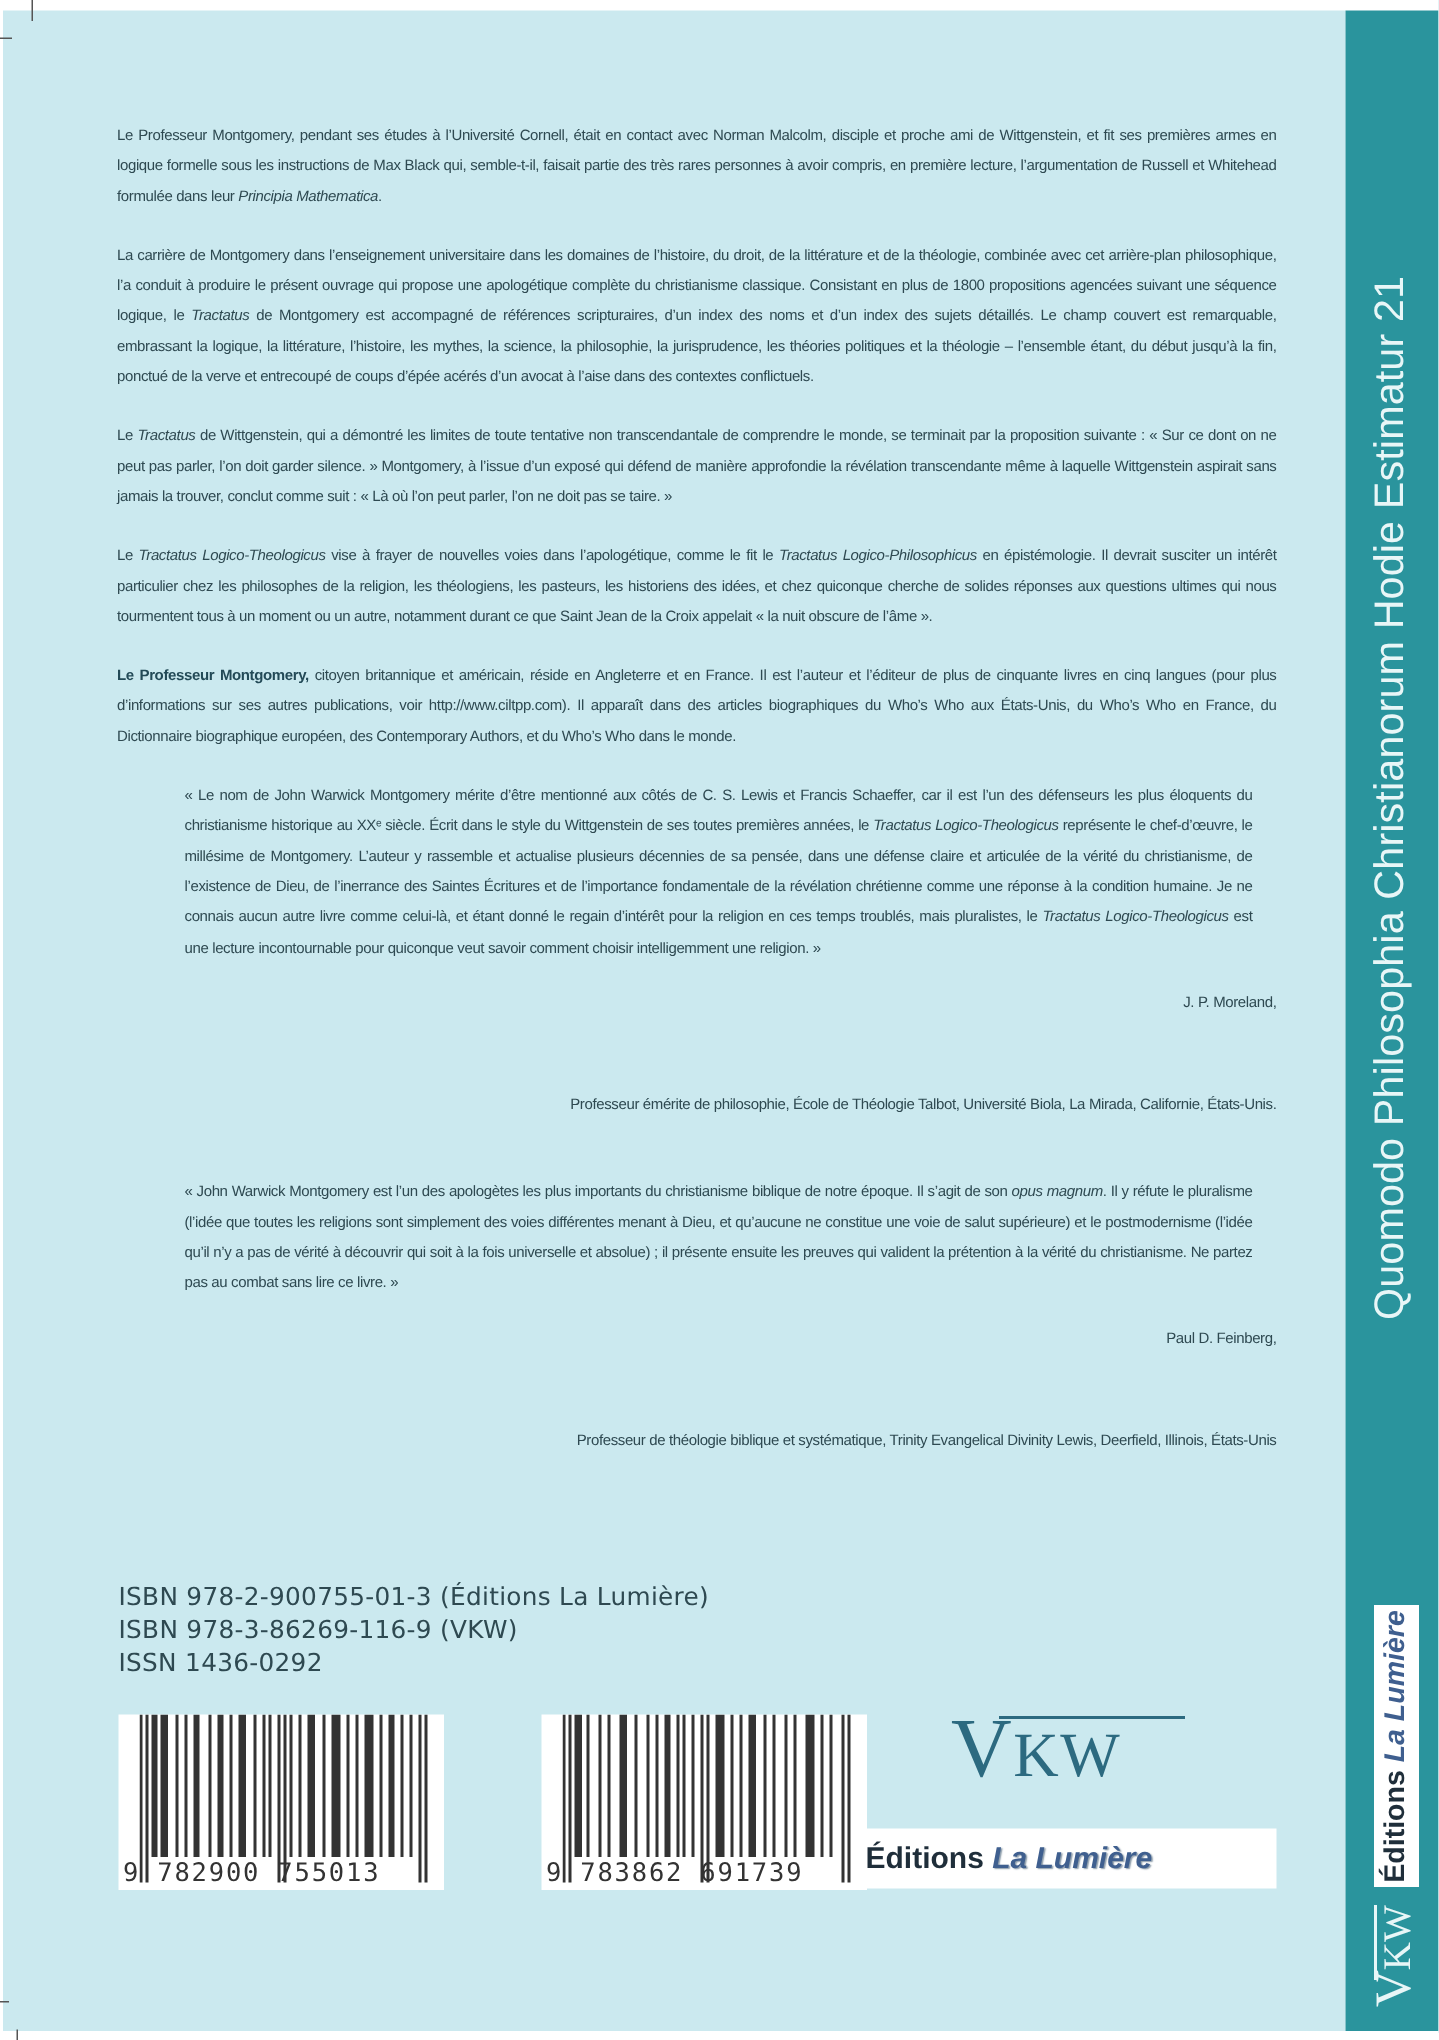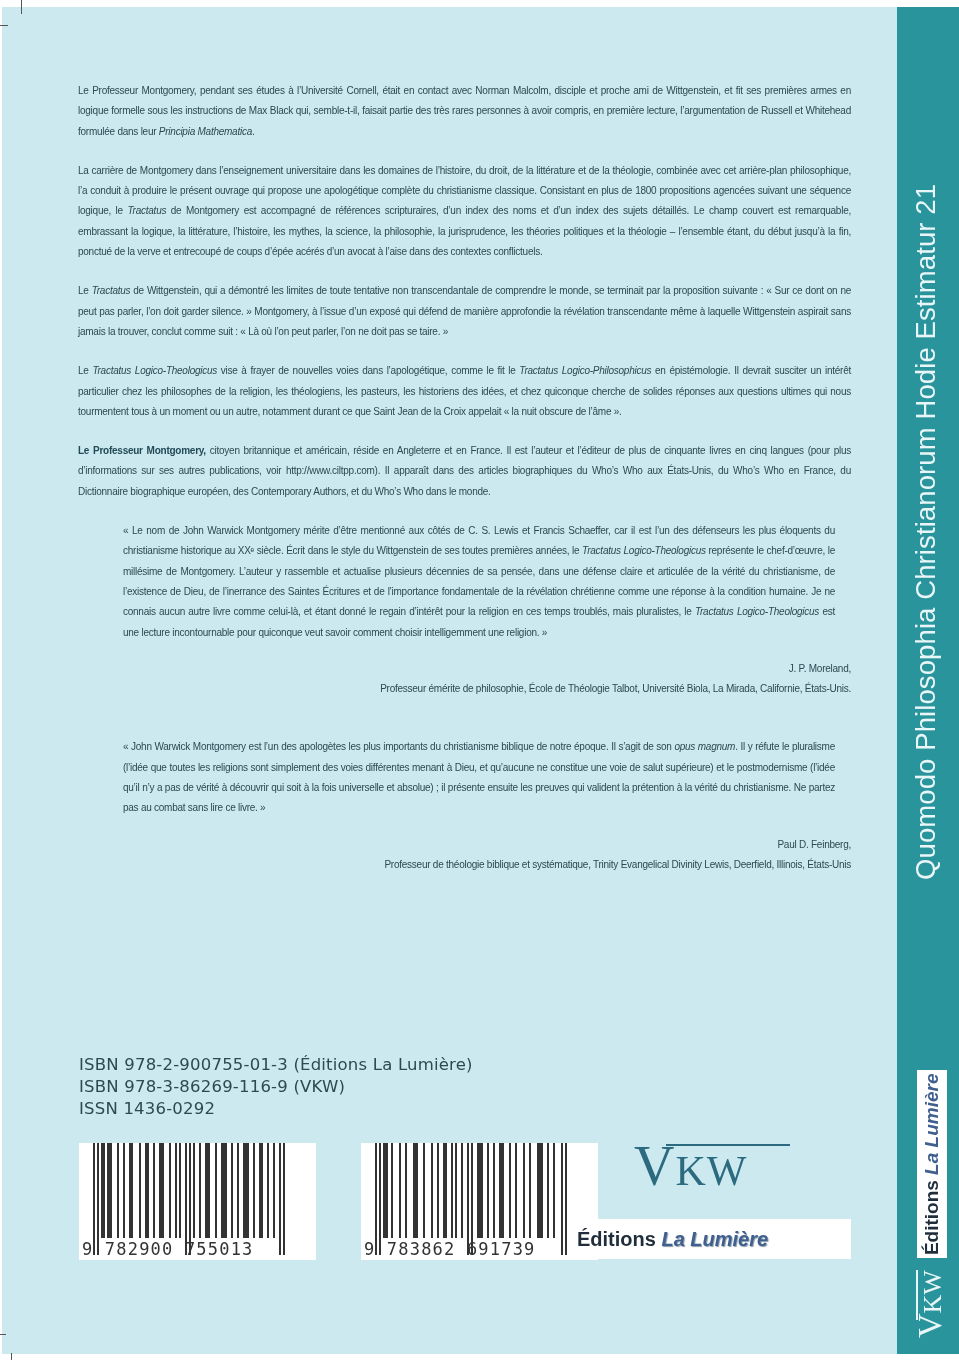--- a/index.html
+++ b/index.html
@@ -20,28 +20,28 @@
       position: absolute; left: 78px; top: 81px; width: 773px;
       color: #2e4951; font-size: 10px; line-height: 20.3px; text-align: justify;
       letter-spacing: -0.25px;
     }
     .content p { margin: 0 0 19px 0; }
     .content em { font-style: italic; }
     .content strong { font-weight: bold; color: #234a57; }
     .quote { margin-left: 29px; }
     .quote p { margin: 16px; }
     .attr-name { text-align: right; }
-    .attr-role { text-align: right; }
+    .attr-role { text-align: right; margin-top: 48px; }
     .quote2 { margin-top: 38px; }
     .isbn {
       position: absolute; left: 79px; top: 1054px; color: #2e4951;
       font-size: 16.5px; line-height: 22px; font-family: "DejaVu Sans", sans-serif; letter-spacing: 0.2px;
     }
     .barcode {
-      position: absolute; top: 1143px; width: 237px; height: 117px; background: #fff;
+      position: absolute; top: 1143px; width: 217px; height: 117px; background: #fff;
     }
     .barcode .bars { position: absolute; left: 14px; top: 0; width: 205px; height: 117px; }
     .barcode .digits {
       position: absolute; left: 3px; bottom: 1px; font-family: "DejaVu Sans Mono", monospace;
       font-size: 17px; color: #333; letter-spacing: 1.2px; background: transparent;
     }
     .vkw {
       position: absolute; left: 634px; top: 1136px; width: 160px; height: 64px;
       font-family: "Liberation Serif", serif; color: #2c6a80; font-size: 56px; line-height: 60px;
       letter-spacing: 1px;

